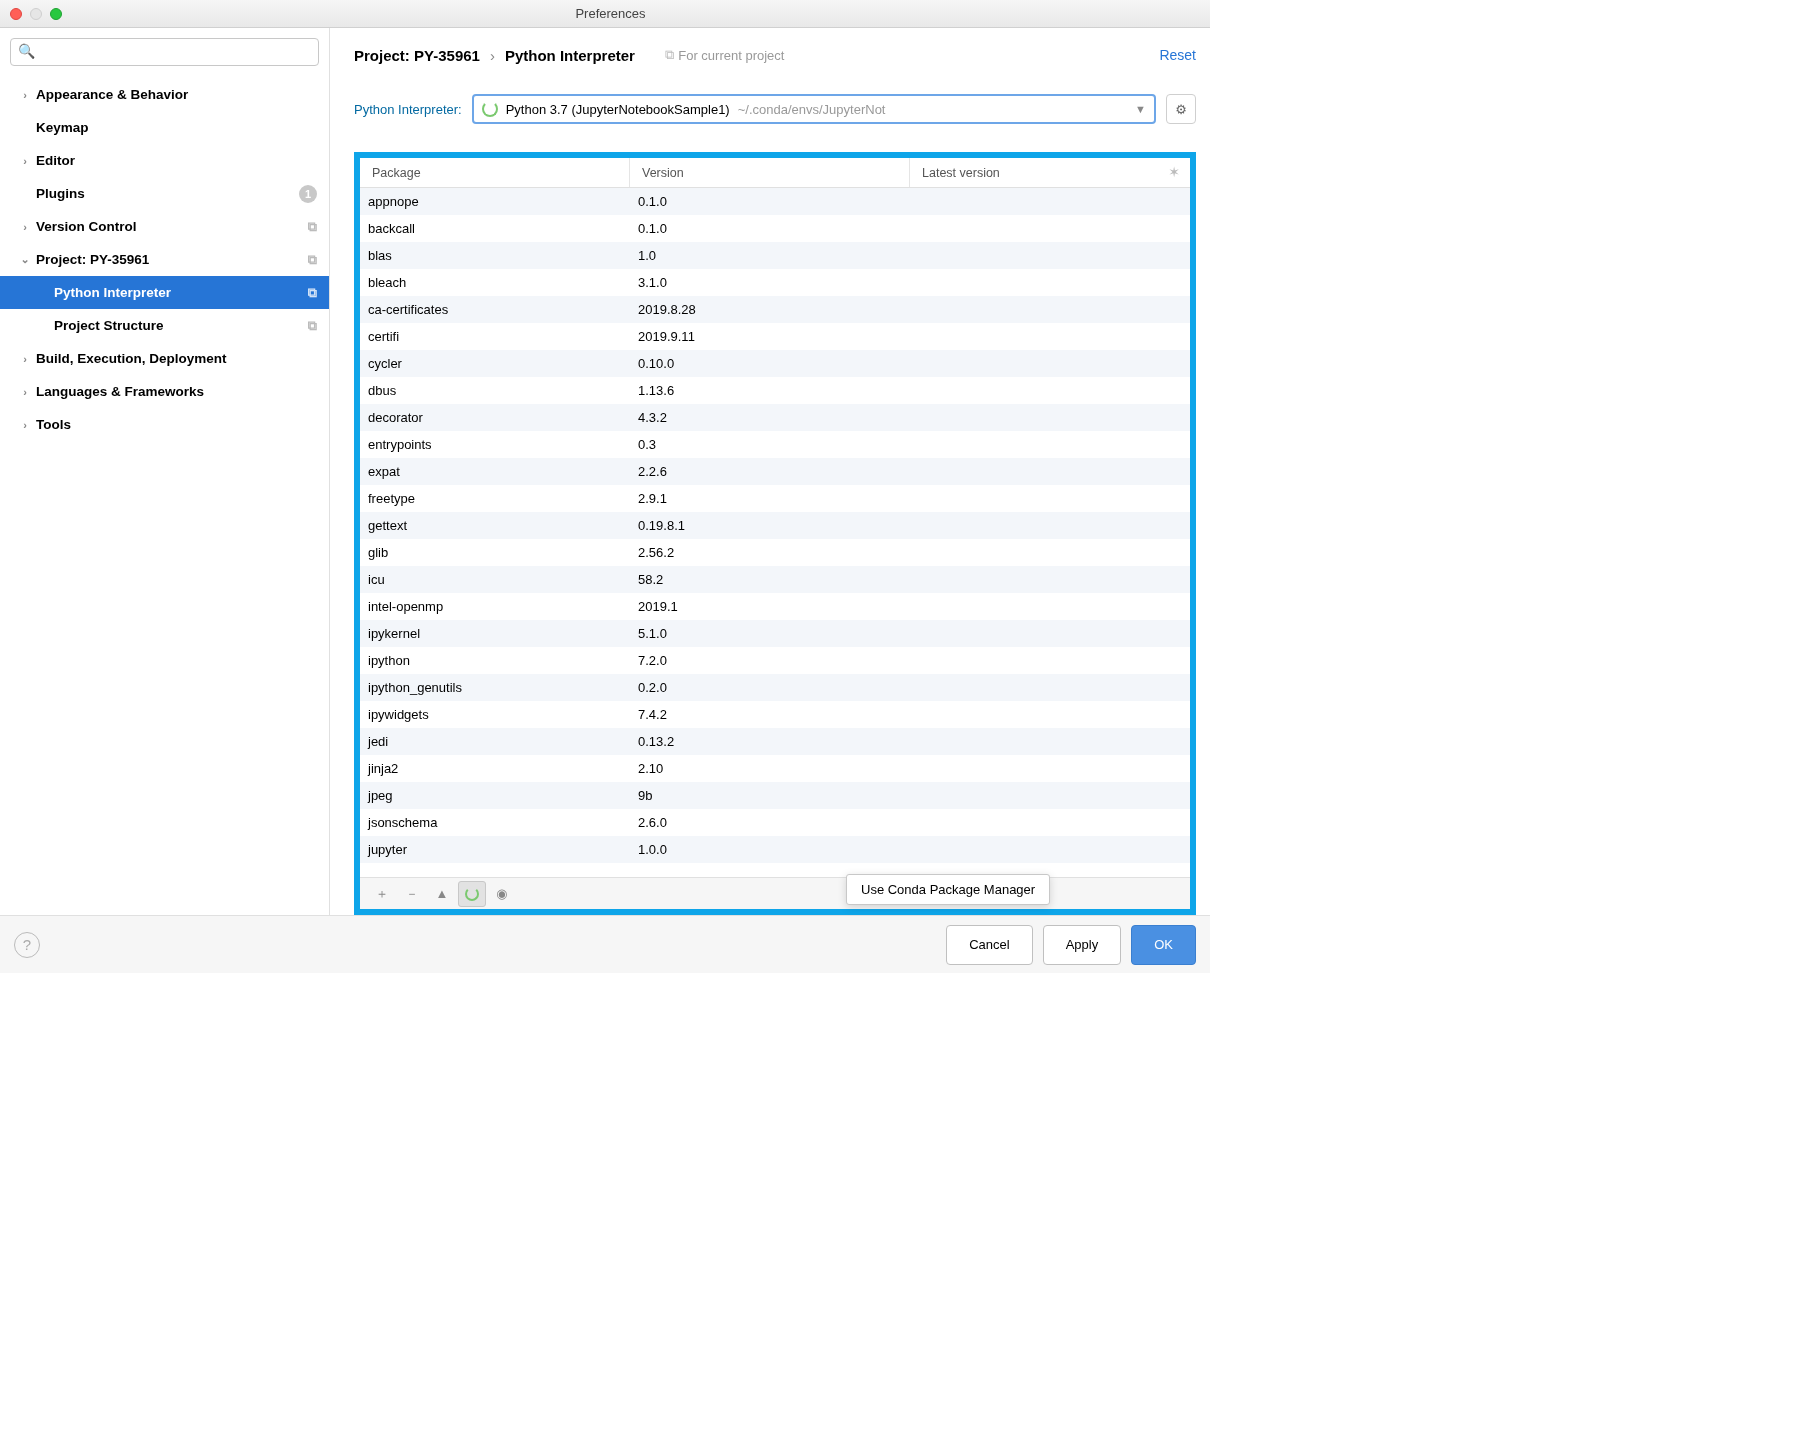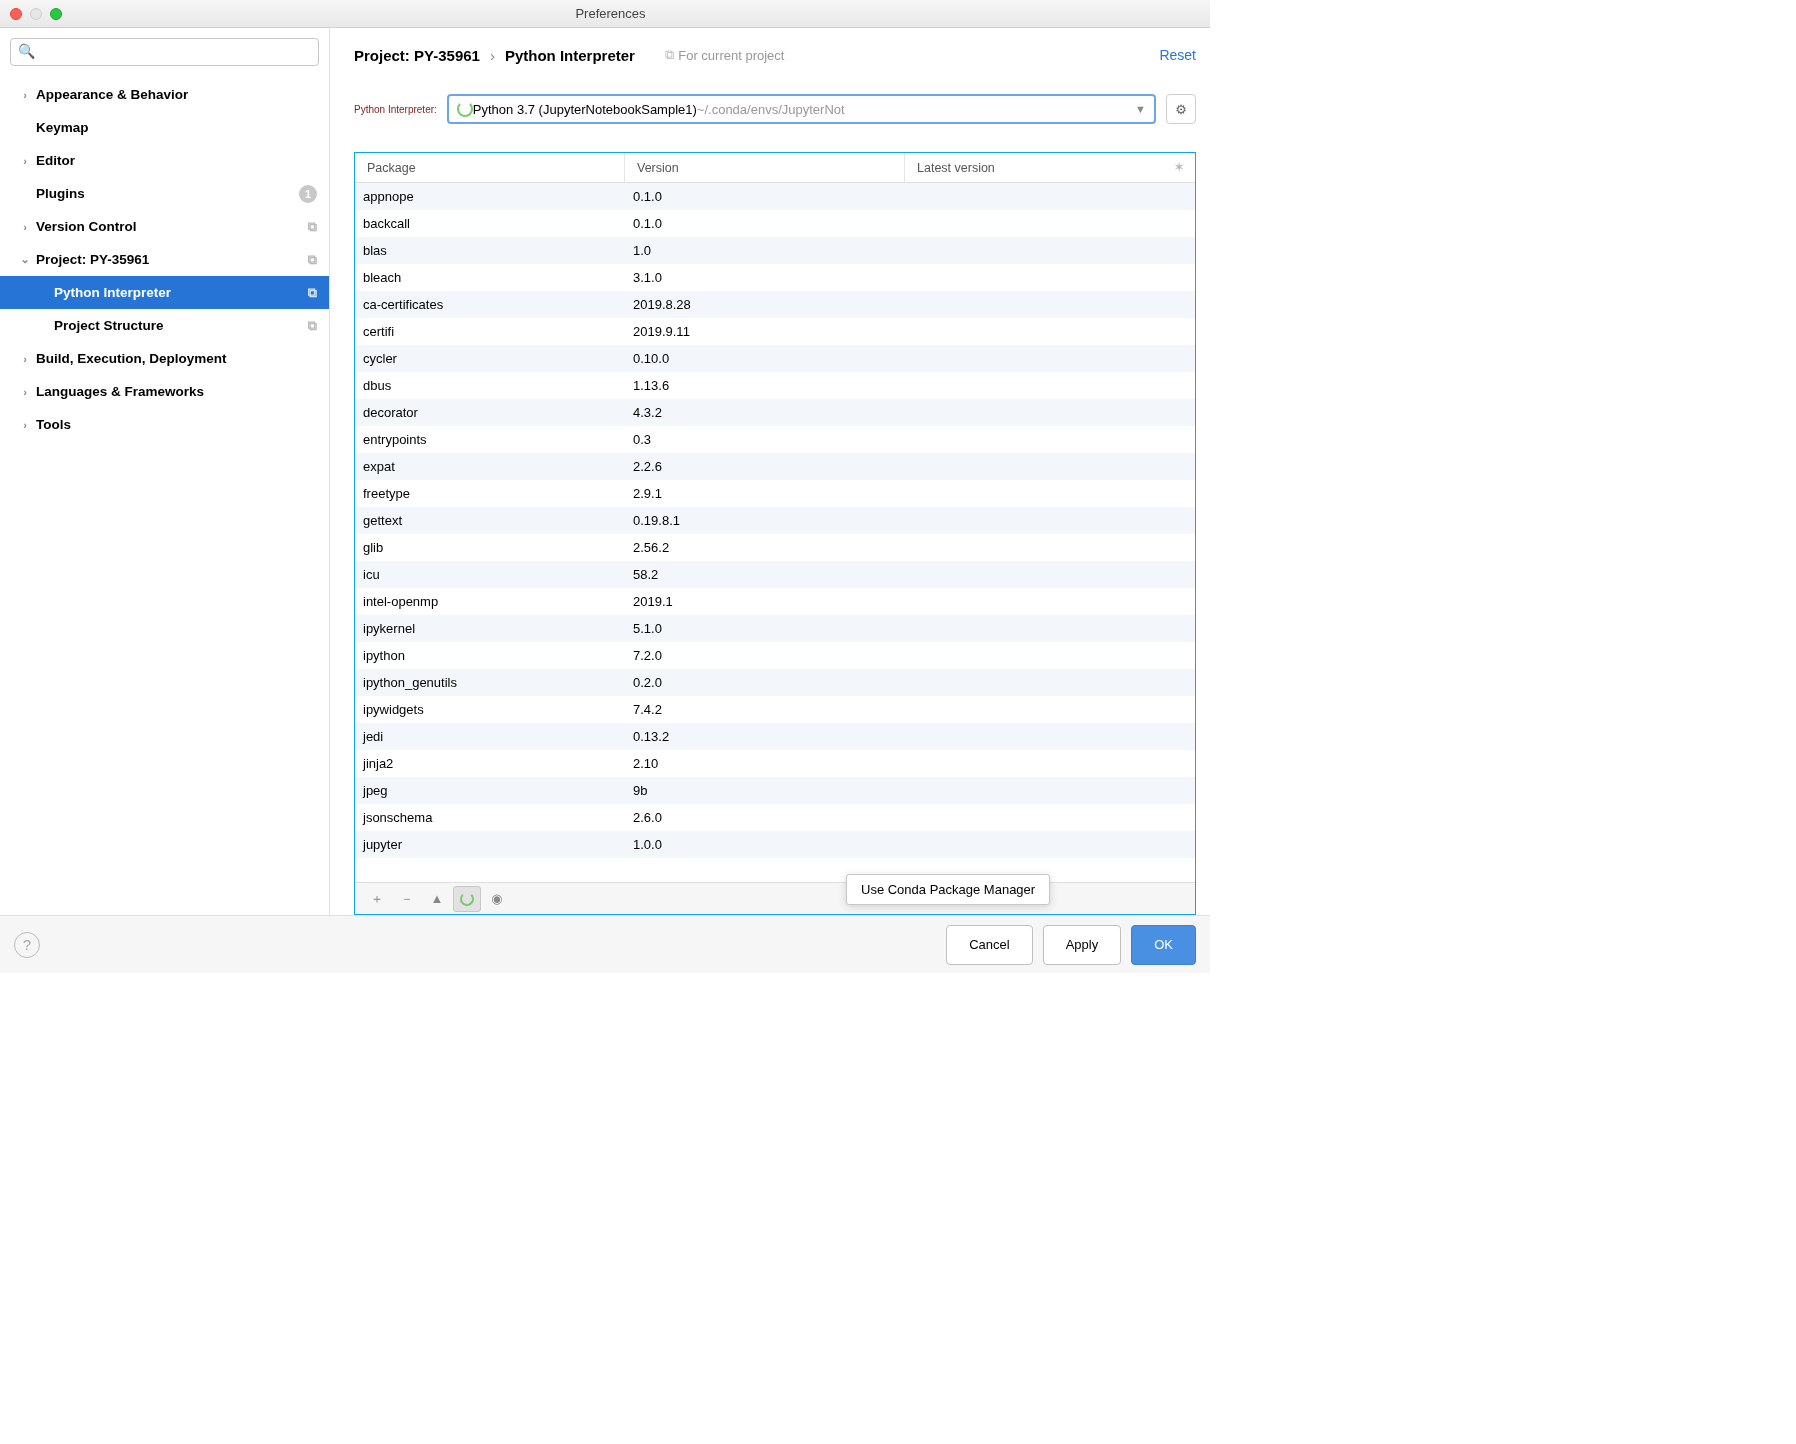--- a/index.html
+++ b/index.html
@@ -45,32 +45,32 @@
 .tree-item .side-icon { position:absolute; right:12px; color:#bbb; font-size:13px;}
 .badge { position:absolute; right:12px; background:#c8c8c8; color:#fff; border-radius:9px; min-width:18px; height:18px; font-size:11px; display:flex; align-items:center; justify-content:center; padding:0 5px;}
 .content { flex:1; padding: 10px 14px 0 24px; display:flex; flex-direction:column; position:relative;}
 .breadcrumb-row { display:flex; align-items:center; height:34px;}
 .breadcrumb { font-size:15px; font-weight:700; color:#000; display:flex; align-items:center; gap:10px;}
 .breadcrumb .sep{ color:#888; font-weight:400;}
 .bc-note { margin-left:30px; color:#999; font-size:13px; display:flex; align-items:center; gap:4px;}
 .bc-note .note-icon{ color:#bbb; font-size:13px;}
 .reset { margin-left:auto; color:#2675d6; font-size:14px; cursor:pointer; font-weight:500;}
 .interp-row { display:flex; align-items:center; margin-top:22px; gap:10px;}
-.interp-label { font-size:10px; color:#7f1d1d;}
+.interp-label { font-size:13px; color:#0369a1;}
 .interp-select {
   flex:1; height:30px; border:2px solid #6da6e8; border-radius:4px;
-  display:flex; align-items:center; padding:0 8px; background:#fff; 
+  display:flex; align-items:center; padding:0 8px; background:#fff; gap:8px;
   overflow:hidden; white-space:nowrap;
 }
 .spinner-icon { width:16px; height:16px; border:2.5px solid #7bc96f; border-top-color:transparent; border-radius:50%;}
 .interp-text { font-size:13px;}
 .interp-path { color:#999; font-size:13px;text-align:right;}
 .dd-caret { margin-left:auto; color:#888; font-size:11px;}
 .gear-btn { width:30px; height:30px; border:1px solid #cfcfcf; border-radius:4px; display:flex; align-items:center; justify-content:center; color:#666; cursor:pointer;}
-.pkg-table-wrap { margin-top:28px; border:1px solid #0ea5e9; flex:1; display:flex; flex-direction:column; overflow:hidden;}
+.pkg-table-wrap { margin-top:28px; border:6px solid #0ea5e9; flex:1; display:flex; flex-direction:column; overflow:hidden;}
 .pkg-header { display:flex; height:30px; border-bottom:1px solid #e0e0e0; background:#fff; font-size:12.5px; color:#555;}
 .pkg-header .col { display:flex; align-items:center; padding-left:12px; border-right:1px solid #e5e5e5;}
 .col.c1{ width:270px;} .col.c2{ width:280px;} .col.c3{ flex:1; border-right:none; position:relative;}
 .col.c3 .spin-small { position:absolute; right:10px; top:6px; color:#bbb; font-size:14px;}
 .pkg-body { flex:1; overflow:hidden;}
 .pkg-row { display:flex; height:27px; font-size:13px; align-items:center;}
 .pkg-row:nth-child(odd){ background:#f3f6fa;}
 .pkg-row:nth-child(even){ background:#fff;}
 .pkg-row .cell { padding-left:8px;}
 .cell.c1{ width:270px;} .cell.c2{ width:280px;} .cell.c3{ flex:1;}

